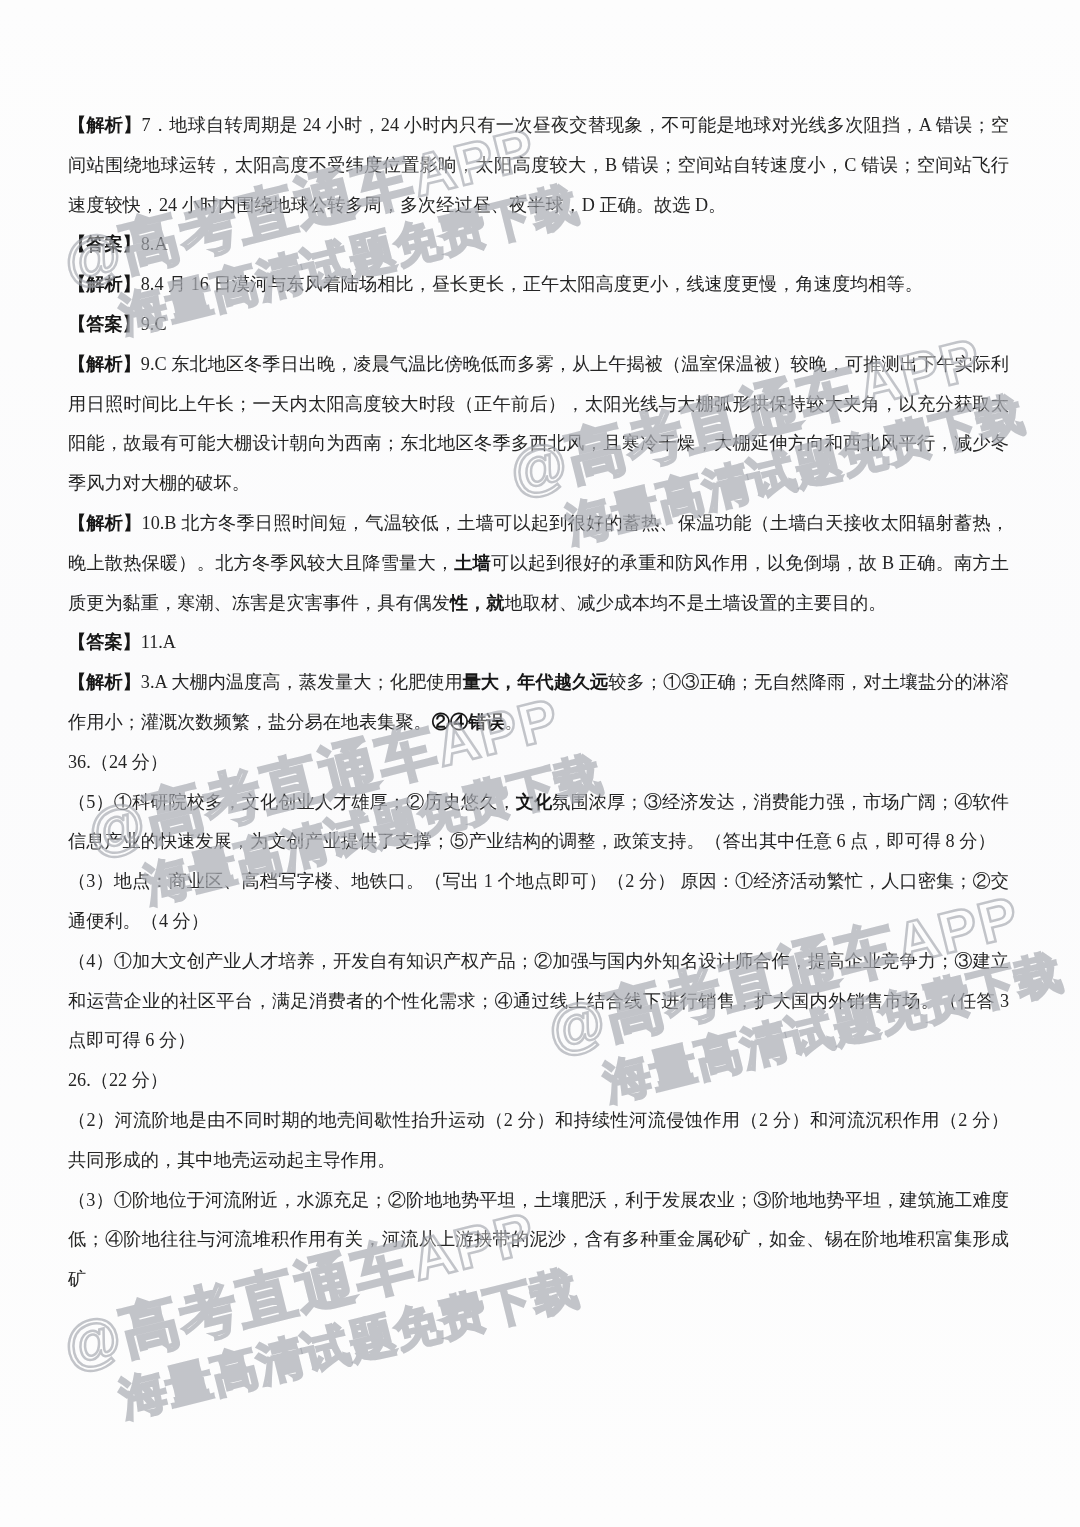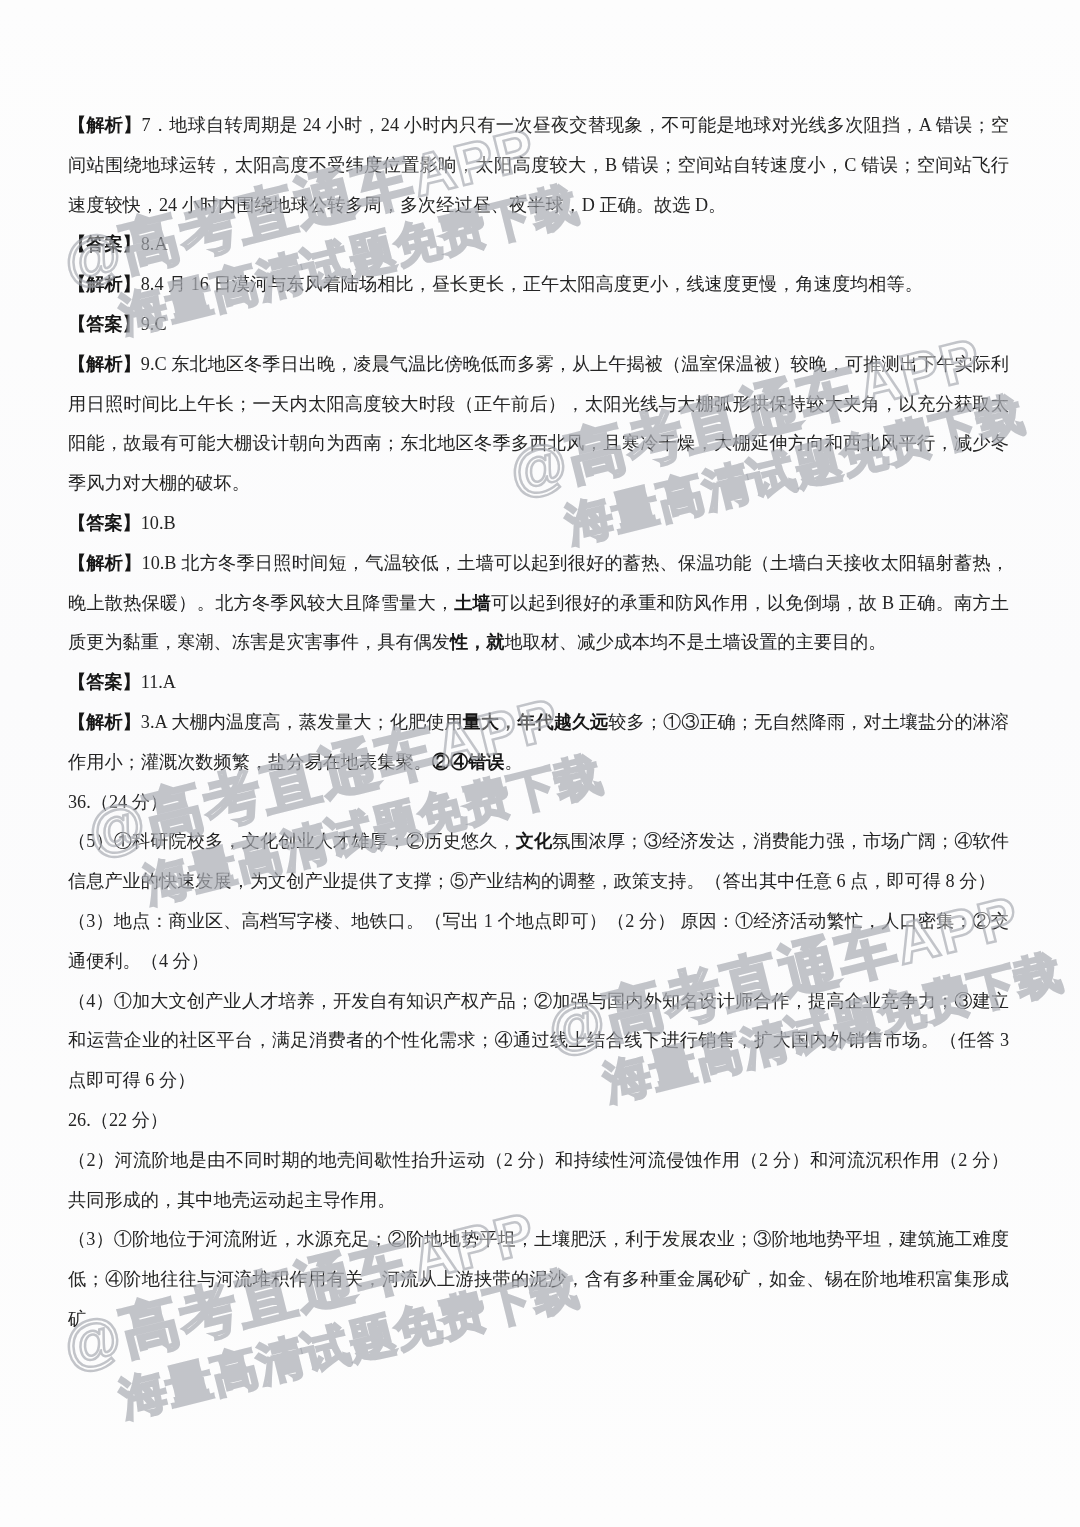--- a/index.html
+++ b/index.html
@@ -47,21 +47,20 @@
 <body>
 
 <div class="page">
 
   <div class="doc" id="doc">
       <p class="para"><span class="bold">【解析】</span><span>7．地球自转周期是 24 小时，24 小时内只有一次昼夜交替现象，不可能是地球对光线多次阻挡，A 错误；空间站围绕地球运转，太阳高度不受纬度位置影响，太阳高度较大，B 错误；空间站自转速度小，C 错误；空间站飞行速度较快，24 小时内围绕地球公转多周，多次经过昼、夜半球，D 正确。故选 D。</span></p>
       <p class="para"><span class="bold">【答案】</span><span>8.A</span></p>
       <p class="para"><span class="bold">【解析】</span><span>8.4 月 16 日漠河与东风着陆场相比，昼长更长，正午太阳高度更小，线速度更慢，角速度均相等。</span></p>
       <p class="para"><span class="bold">【答案】</span><span>9.C</span></p>
       <p class="para"><span class="bold">【解析】</span><span>9.C 东北地区冬季日出晚，凌晨气温比傍晚低而多雾，从上午揭被（温室保温被）较晚，可推测出下午实际利用日照时间比上午长；一天内太阳高度较大时段（正午前后），太阳光线与大棚弧形拱保持较大夹角，以充分获取太阳能，故最有可能大棚设计朝向为西南；东北地区冬季多西北风，且寒冷干燥，大棚延伸方向和西北风平行，减少冬季风力对大棚的破坏。</span></p>
-      <p class="para"><span class="bold">【答案】</span><span>10.B</span></p>
       <p class="para"><span class="bold">【解析】</span><span>10.B 北方冬季日照时间短，气温较低，土墙可以起到很好的蓄热、保温功能（土墙白天接收太阳辐射蓄热，晚上散热保暖）。北方冬季风较大且降雪量大，</span><span class="bold">土墙</span><span>可以起到很好的承重和防风作用，以免倒塌，故 B 正确。南方土质更为黏重，寒潮、冻害是灾害事件，具有偶发</span><span class="bold">性，就</span><span>地取材、减少成本均不是土墙设置的主要目的。</span></p>
       <p class="para"><span class="bold">【答案】</span><span>11.A</span></p>
       <p class="para"><span class="bold">【解析】</span><span>3.A 大棚内温度高，蒸发量大；化肥使用</span><span class="bold">量大，年代越久远</span><span>较多；①③正确；无自然降雨，对土壤盐分的淋溶作用小；灌溉次数频繁，盐分易在地表集聚。</span><span class="bold">②④错误</span><span>。</span></p>
       <p class="para"><span>36.（24 分）</span></p>
       <p class="para"><span>（5）①科研院校多，文化创业人才雄厚；②历史悠久，</span><span class="bold">文化</span><span>氛围浓厚；③经济发达，消费能力强，市场广阔；④软件信息产业的快速发展，为文创产业提供了支撑；⑤产业结构的调整，政策支持。（答出其中任意 6 点，即可得 8 分）</span></p>
       <p class="para"><span>（3）地点：商业区、高档写字楼、地铁口。（写出 1 个地点即可）（2 分） 原因：①经济活动繁忙，人口密集；②交通便利。（4 分）</span></p>
       <p class="para"><span>（4）①加大文创产业人才培养，开发自有知识产权产品；②加强与国内外知名设计师合作，提高企业竞争力；③建立和运营企业的社区平台，满足消费者的个性化需求；④通过线上结合线下进行销售，扩大国内外销售市场。（任答 3 点即可得 6 分）</span></p>
       <p class="para"><span>26.（22 分）</span></p>
       <p class="para"><span>（2）河流阶地是由不同时期的地壳间歇性抬升运动（2 分）和持续性河流侵蚀作用（2 分）和河流沉积作用（2 分）共同形成的，其中地壳运动起主导作用。</span></p>
       <p class="para"><span>（3）①阶地位于河流附近，水源充足；②阶地地势平坦，土壤肥沃，利于发展农业；③阶地地势平坦，建筑施工难度低；④阶地往往与河流堆积作用有关，河流从上游挟带的泥沙，含有多种重金属砂矿，如金、锡在阶地堆积富集形成矿</span></p>

